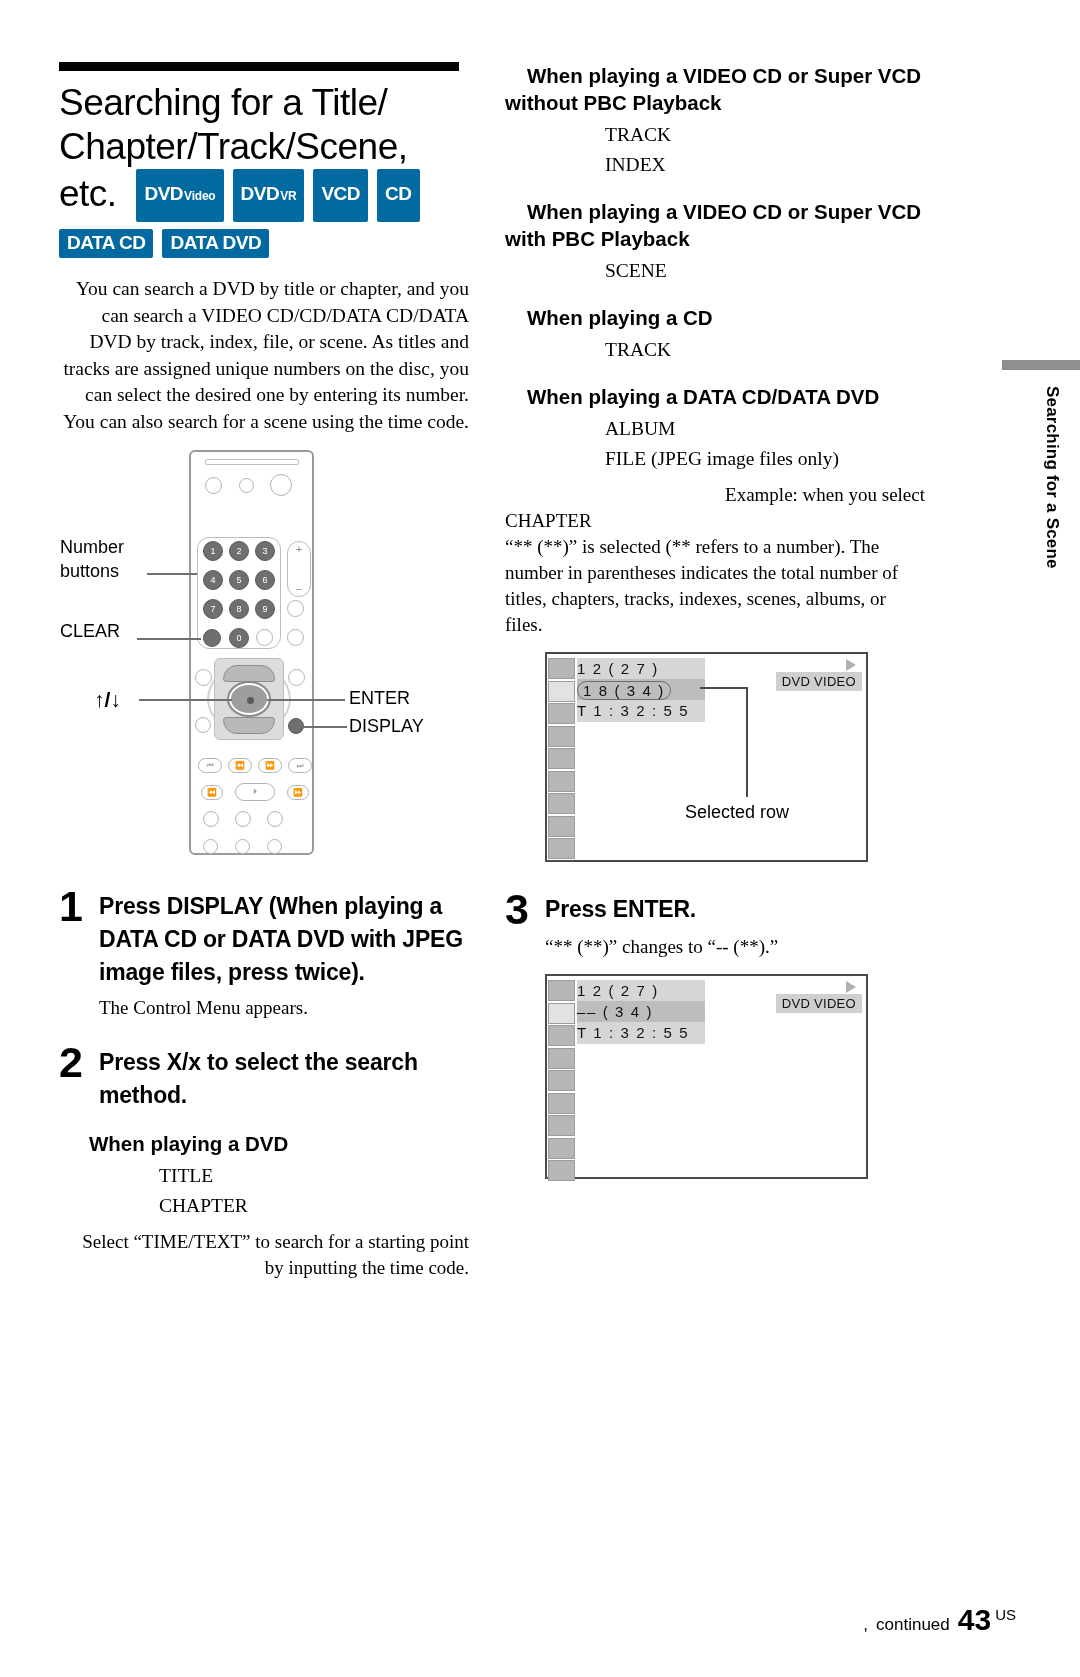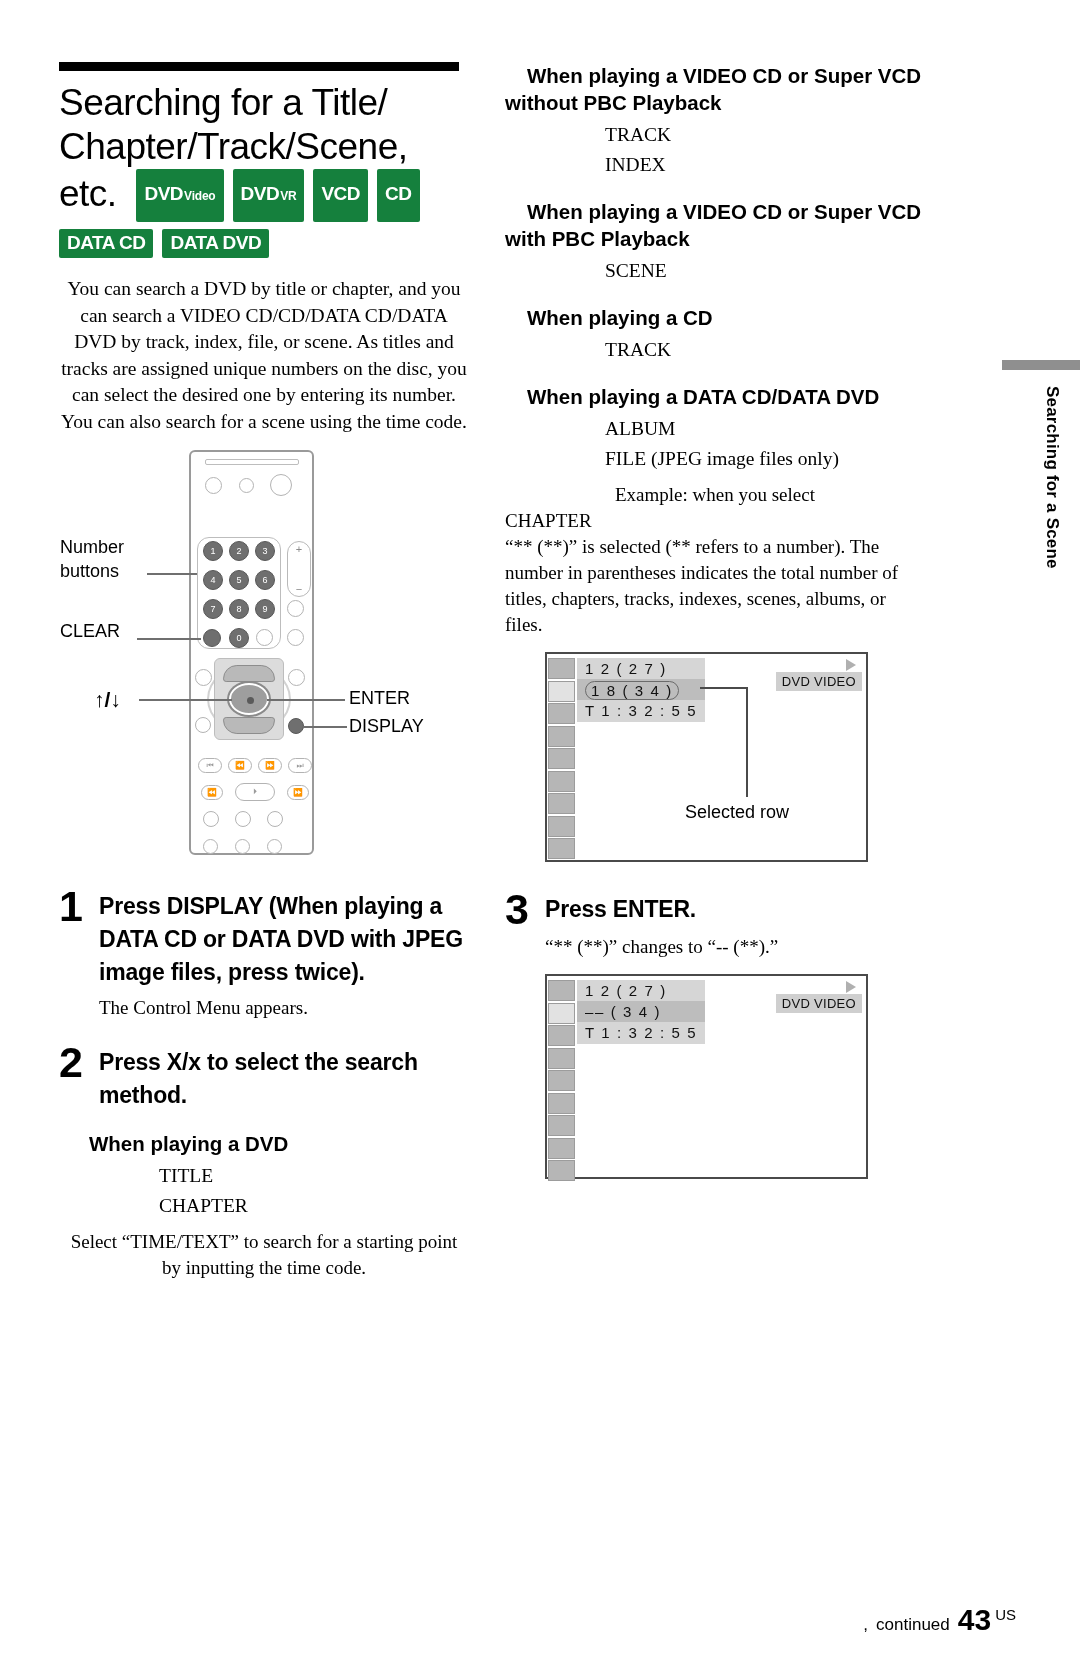--- a/index.html
+++ b/index.html
@@ -21,33 +21,33 @@
   .title-rule {
     width:400px; height:9px; background:#000; margin-bottom:10px;
   }
   .chapter-title {
     font-family:"Liberation Sans", sans-serif;
     font-size:37px; line-height:44px; font-weight:400;
     color:#000; letter-spacing:-0.5px;
   }
   .badge-row { display:flex; gap:9px; margin-top:7px; }
   .badge {
-    background:#15803d; color:#fff;
+    background:#0369a1; color:#fff;
     font-family:"Liberation Sans", sans-serif;
     font-weight:bold; display:inline-flex; align-items:baseline;
     padding:3px 8px 4px 8px; border-radius:2px; white-space:nowrap;
   }
   .badge .big   { font-size:19px; letter-spacing:-0.5px; }
   .badge .small { font-size:12px; letter-spacing:-0.2px; margin-left:1px; }
   .title-line-badges { display:inline-flex; gap:9px; vertical-align:6px; margin-left:10px; }
 
   
   .body-text {
     font-size:19.5px; line-height:26.5px; color:#000; margin-top:18px;
-    text-align:center;
+    text-align:right;
   }
   .caption-serif { font-size:19px; line-height:26px; }
 
   
   .remote-wrap { position:relative; width:410px; height:420px; margin-top:10px; }
   .remote-body {
     position:absolute; left:130px; top:5px; width:125px; height:405px;
     border:2px solid #9a9a9a; border-radius:6px; background:#fff;
   }
   .remote-ir {
@@ -157,21 +157,21 @@
     border:1px solid #9c9c9c; margin-bottom:1.5px;
   }
   .icon-cell.active { background:#e2e2e2; }
   .info-band {
     position:absolute; left:32px; top:4px; width:128px; height:64px;
     background:#d6d6d6;
   }
   .info-band .row {
     font-family:"Liberation Sans", sans-serif;
     font-size:15px; letter-spacing:1.6px; color:#111;
-    height:21px; line-height:21px; padding-left:8px; white-space:nowrap;
+    height:21px; line-height:21px; padding-left:0; white-space:nowrap;
   }
   .info-band .row.sel { background:#bdbdbd; }
   .sel-pill {
     display:inline-block; border:1.6px solid #6b6b6b;
     border-radius:11px; padding:0 5px; line-height:17px; height:19px;
     position:relative; top:1px;
   }
   .disc-badge {
     position:absolute; right:4px; top:18px;
     background:#cfcfcf; color:#111;

